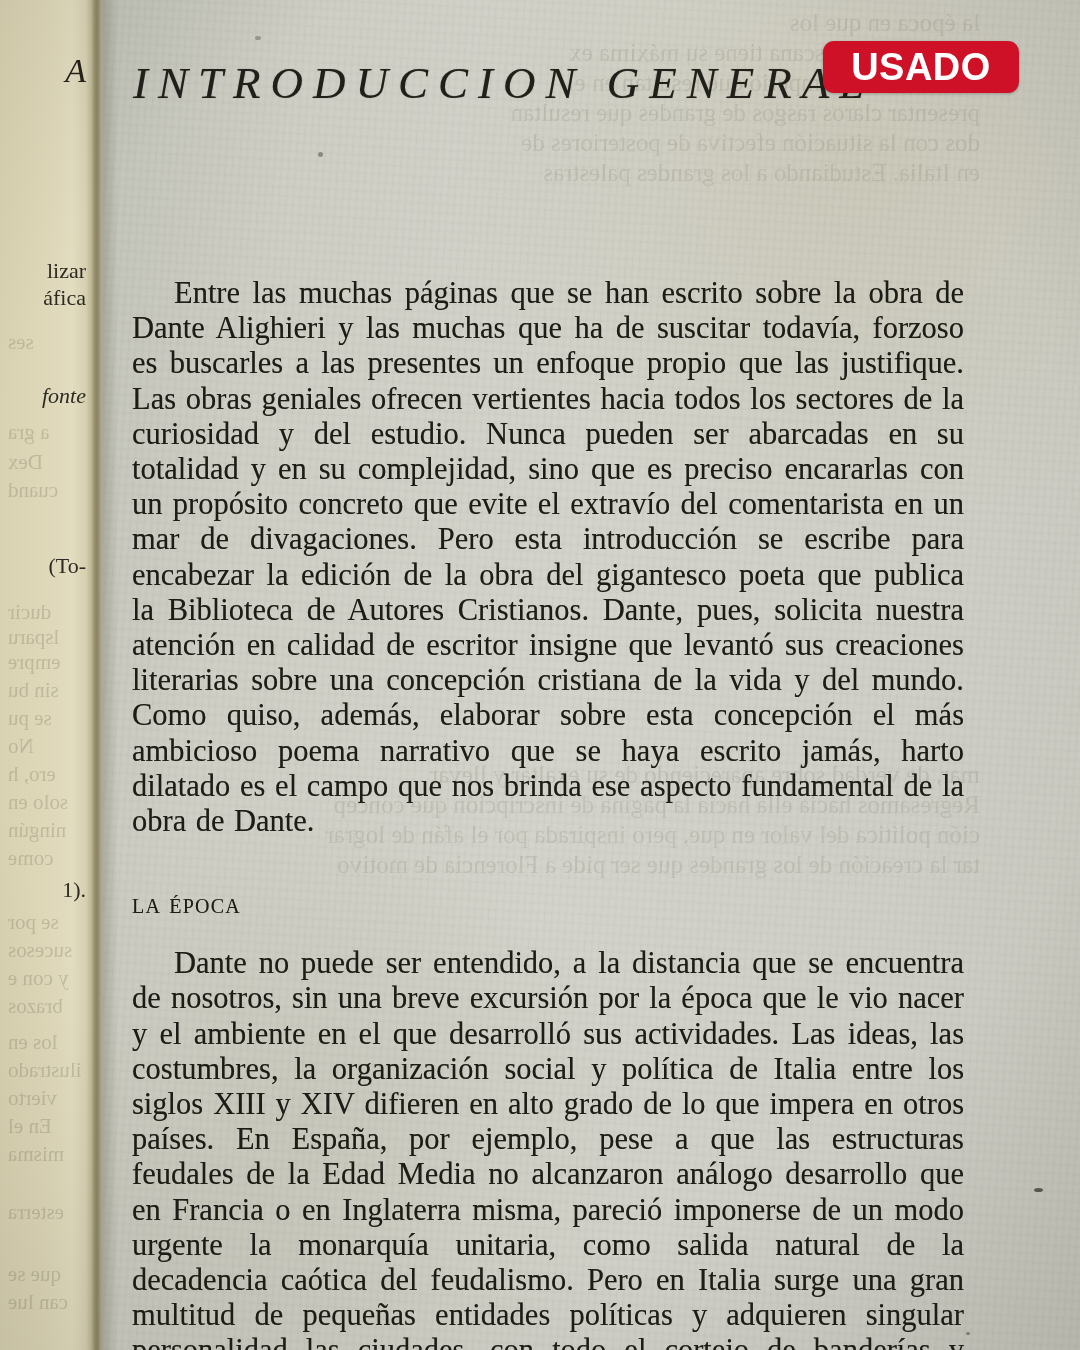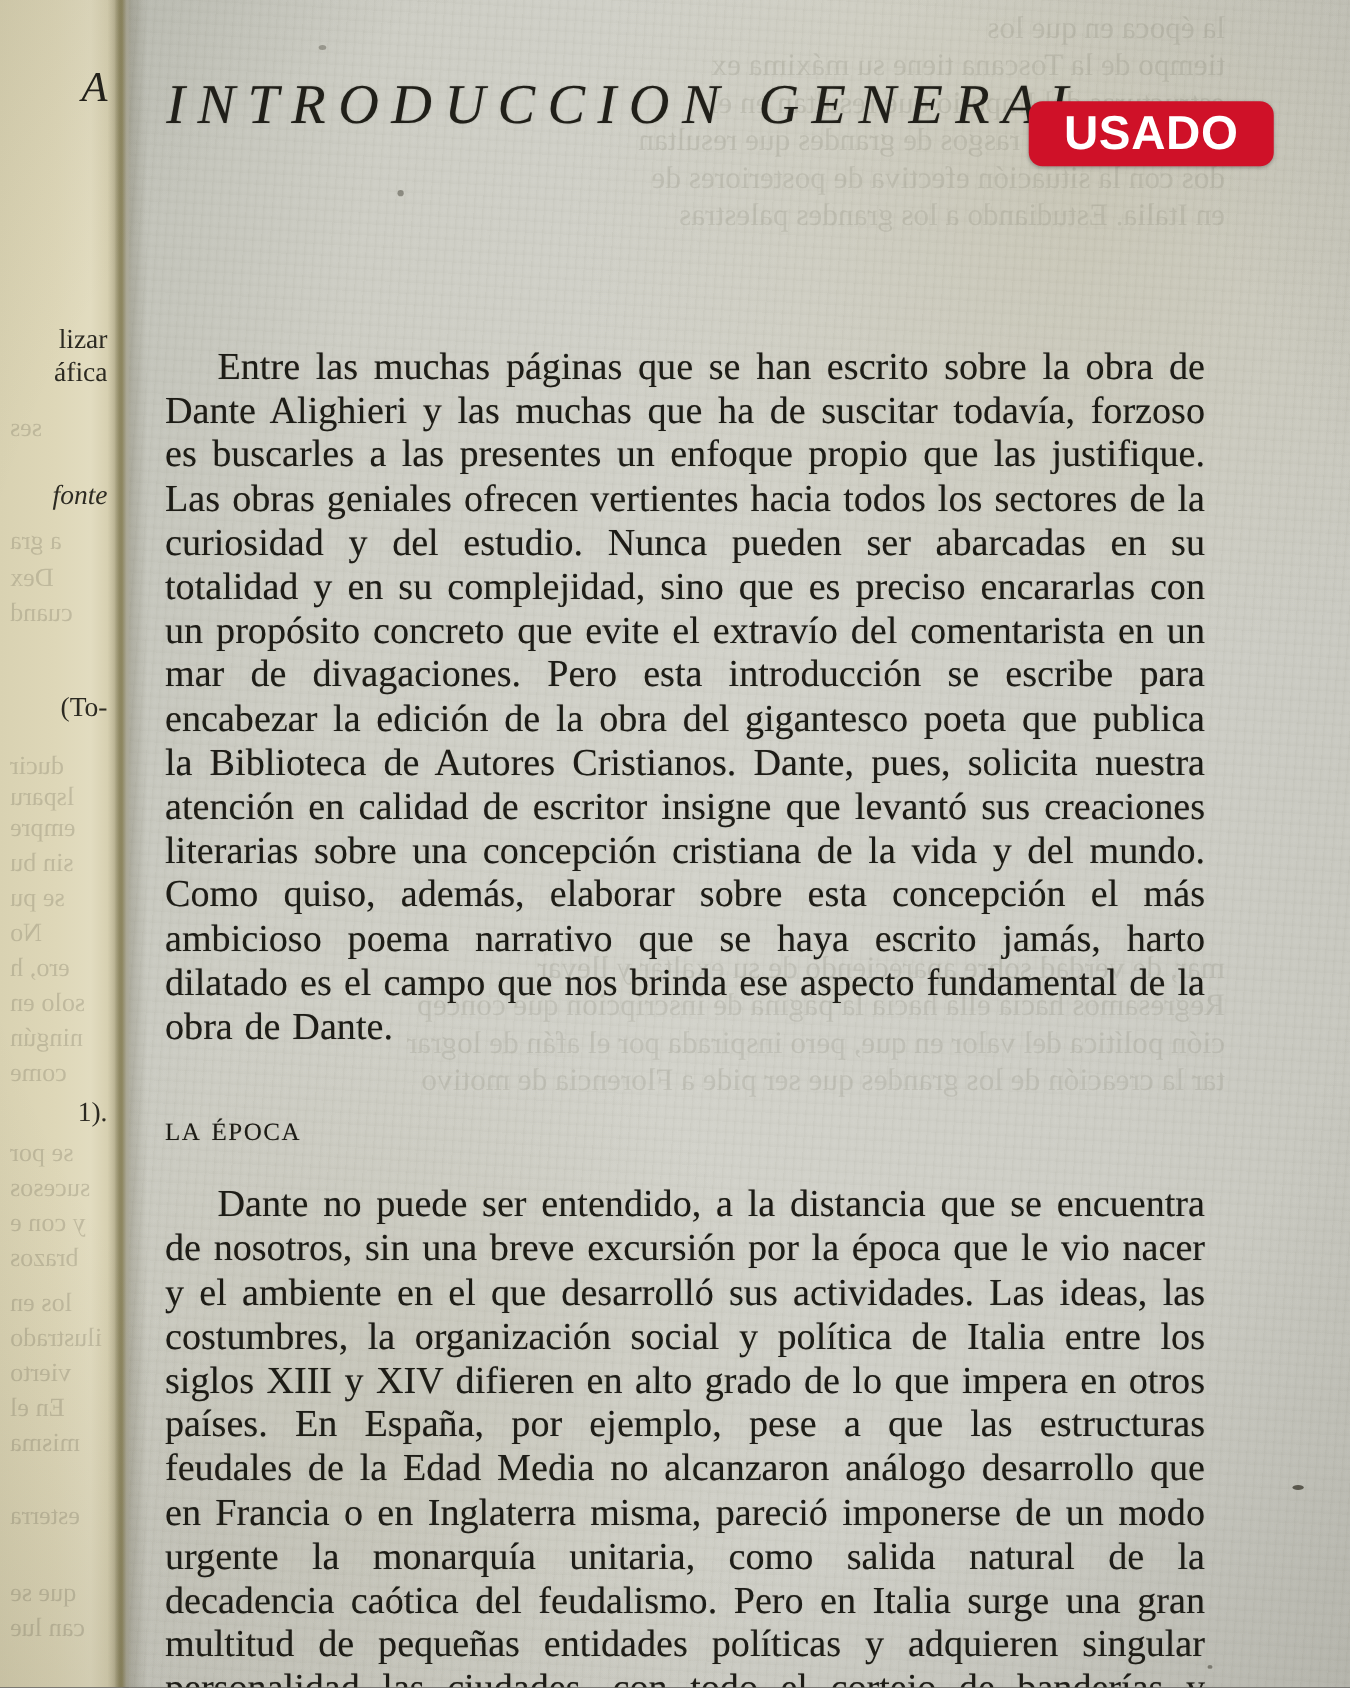--- a/index.html
+++ b/index.html
@@ -256,17 +256,17 @@
 
   </div>
 
   <div class="speck" style="left:1034px; top:1188px; width:9px; height:4px;"></div>
   <div class="speck" style="left:966px; top:1332px; width:4px; height:3px; opacity:.5;"></div>
   <div class="speck" style="left:318px; top:152px; width:5px; height:5px; opacity:.45;"></div>
   <div class="speck" style="left:255px; top:36px; width:6px; height:4px; opacity:.35;"></div>
 
   <div class="vignette"></div>
 
-  <div id="usado-badge" style="background: rgb(207, 17, 40); margin-top: 40px;">
+  <div id="usado-badge" style="background: rgb(207, 17, 40);">
     <span id="usado-label" style="color: rgb(255, 255, 255);">USADO</span>
   </div>
 
 </div>
 
 </body></html>

